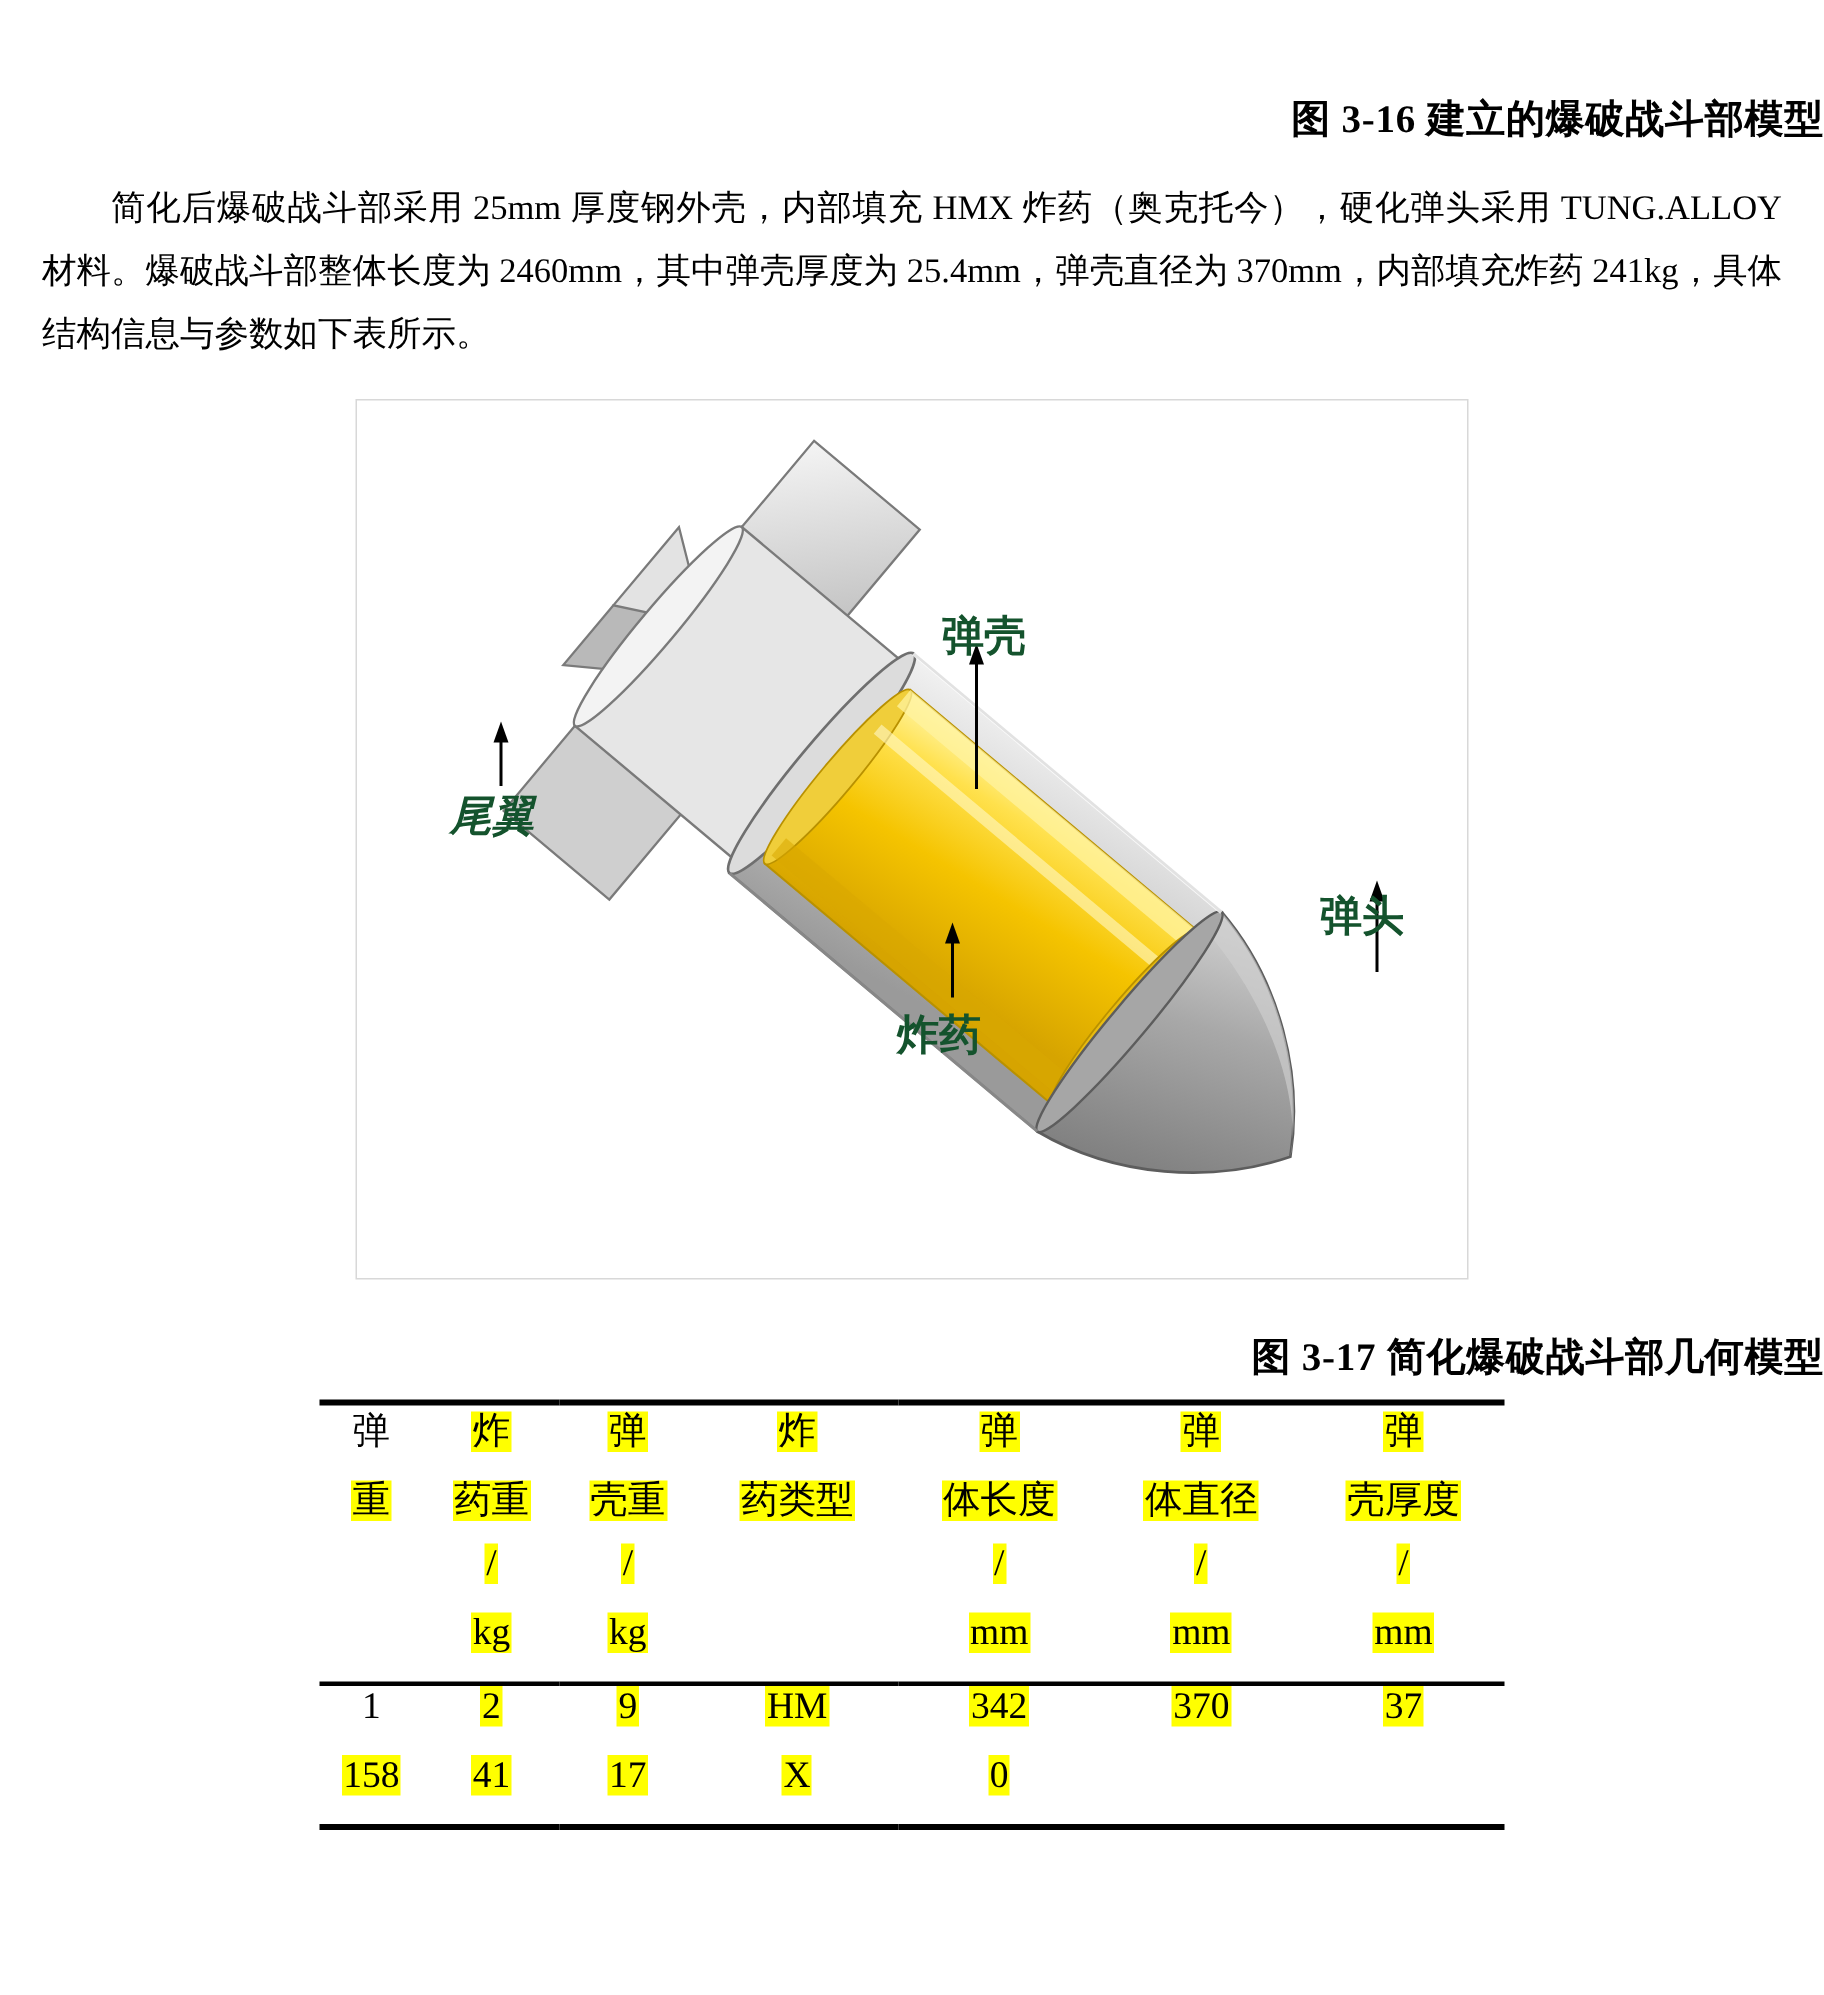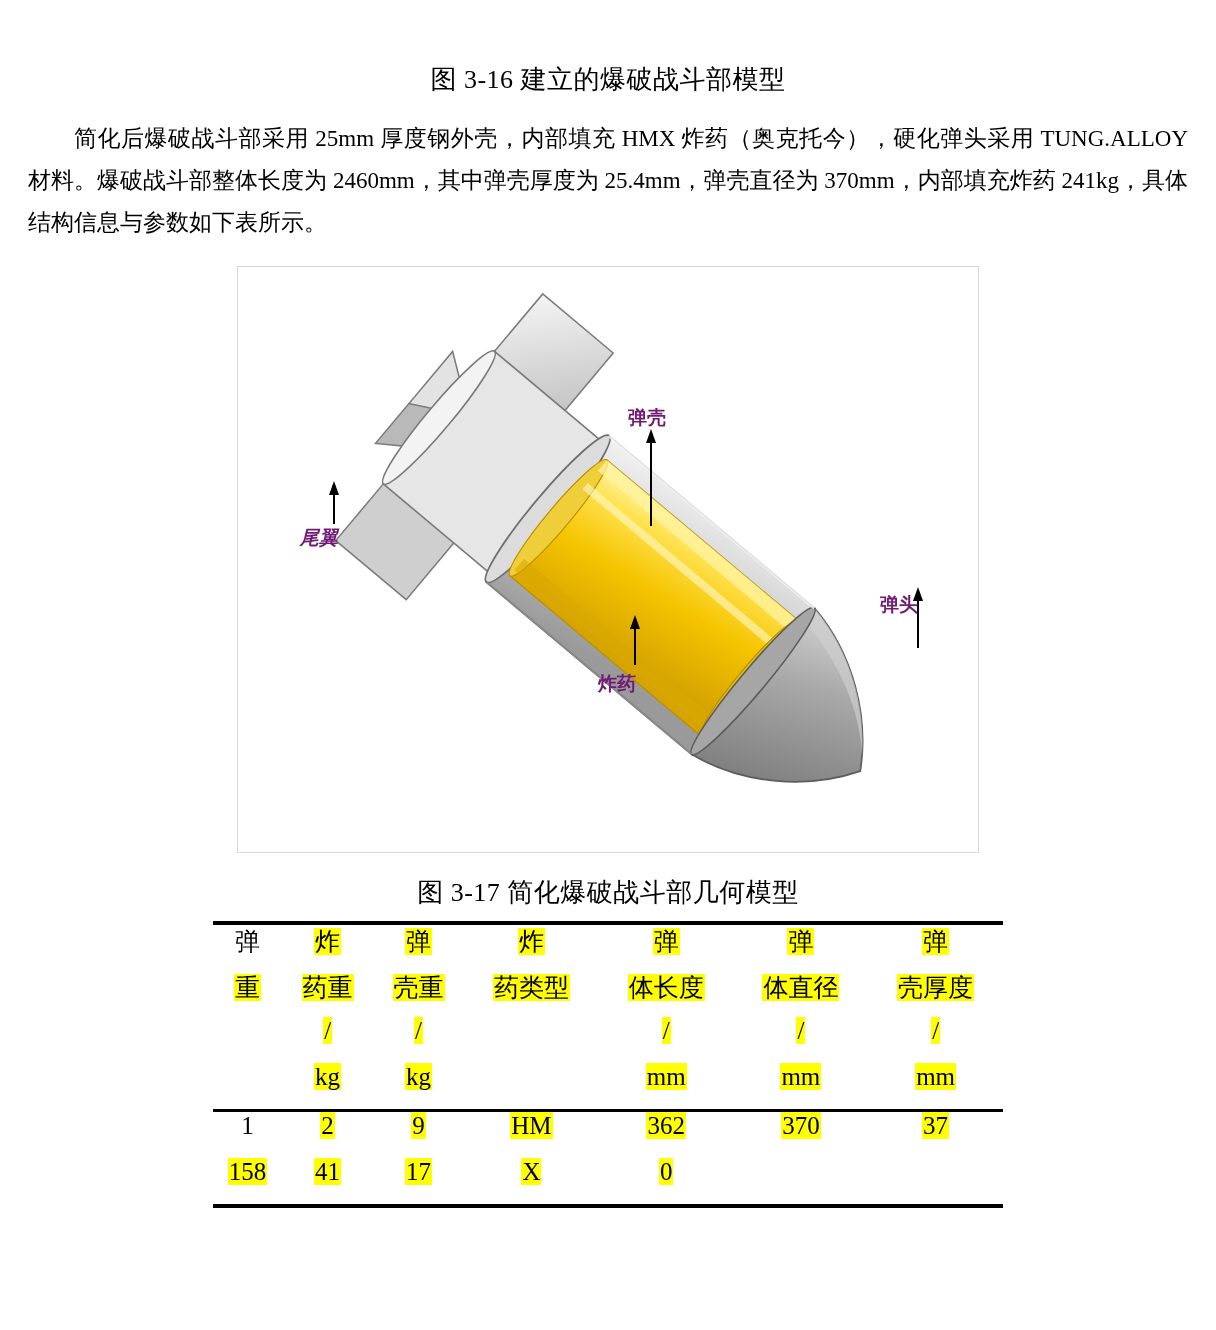--- a/index.html
+++ b/index.html
@@ -18,28 +18,28 @@
   .page {
     width: 1216px;
     height: 1330px;
     position: relative;
     box-sizing: border-box;
     padding: 0;
   }
 
   
   .fig-caption {
-    text-align: center;
+    text-align: right;
     font-size: 26px;
-    font-weight: 400;
+    font-weight: 700;
     letter-spacing: 0.5px;
     line-height: 1.4;
   }
   .cap-316 { margin-top: 62px; }
-  .cap-317 { margin-top: 22px; }
+  .cap-317 { margin-top: 34px; }
   .cap-table { margin-top: 18px; }
 
   
   .para {
     margin: 20px 28px 0 28px;
     font-size: 23px;
     line-height: 1.82;
     text-align: justify;
     text-justify: inter-ideograph;
     text-indent: 2em;
@@ -52,23 +52,23 @@
     height: 585px;
     border: 1px solid #d8d8d8;
     background: #ffffff;
     position: relative;
   }
   .figure-box svg { display: block; }
 
   .fig-label {
     position: absolute;
     font-family: "Liberation Sans", sans-serif;
-    font-size: 19px;
+    font-size: 28px;
     font-weight: 700;
-    color: #701a75;
+    color: #14532d;
     white-space: nowrap;
   }
 
   
   .tbl-wrap {
     margin: 10px auto 0 auto;
     width: 790px;
   }
   table.params {
     width: 100%;
@@ -217,21 +217,21 @@
           <td><span class="nohl"></span></td>
           <td><span class="hl">mm</span></td>
           <td><span class="hl">mm</span></td>
           <td><span class="hl">mm</span></td>
         </tr>
         <tr class="rule-mid">
           <td><span class="nohl">1</span></td>
           <td><span class="hl">2</span></td>
           <td><span class="hl">9</span></td>
           <td><span class="hl">HM</span></td>
-          <td><span class="hl">362</span></td>
+          <td><span class="hl">342</span></td>
           <td><span class="hl">370</span></td>
           <td><span class="hl">37</span></td>
         </tr>
         <tr>
           <td><span class="hl">158</span></td>
           <td><span class="hl">41</span></td>
           <td><span class="hl">17</span></td>
           <td><span class="hl">X</span></td>
           <td><span class="hl">0</span></td>
           <td><span class="nohl"></span></td>

